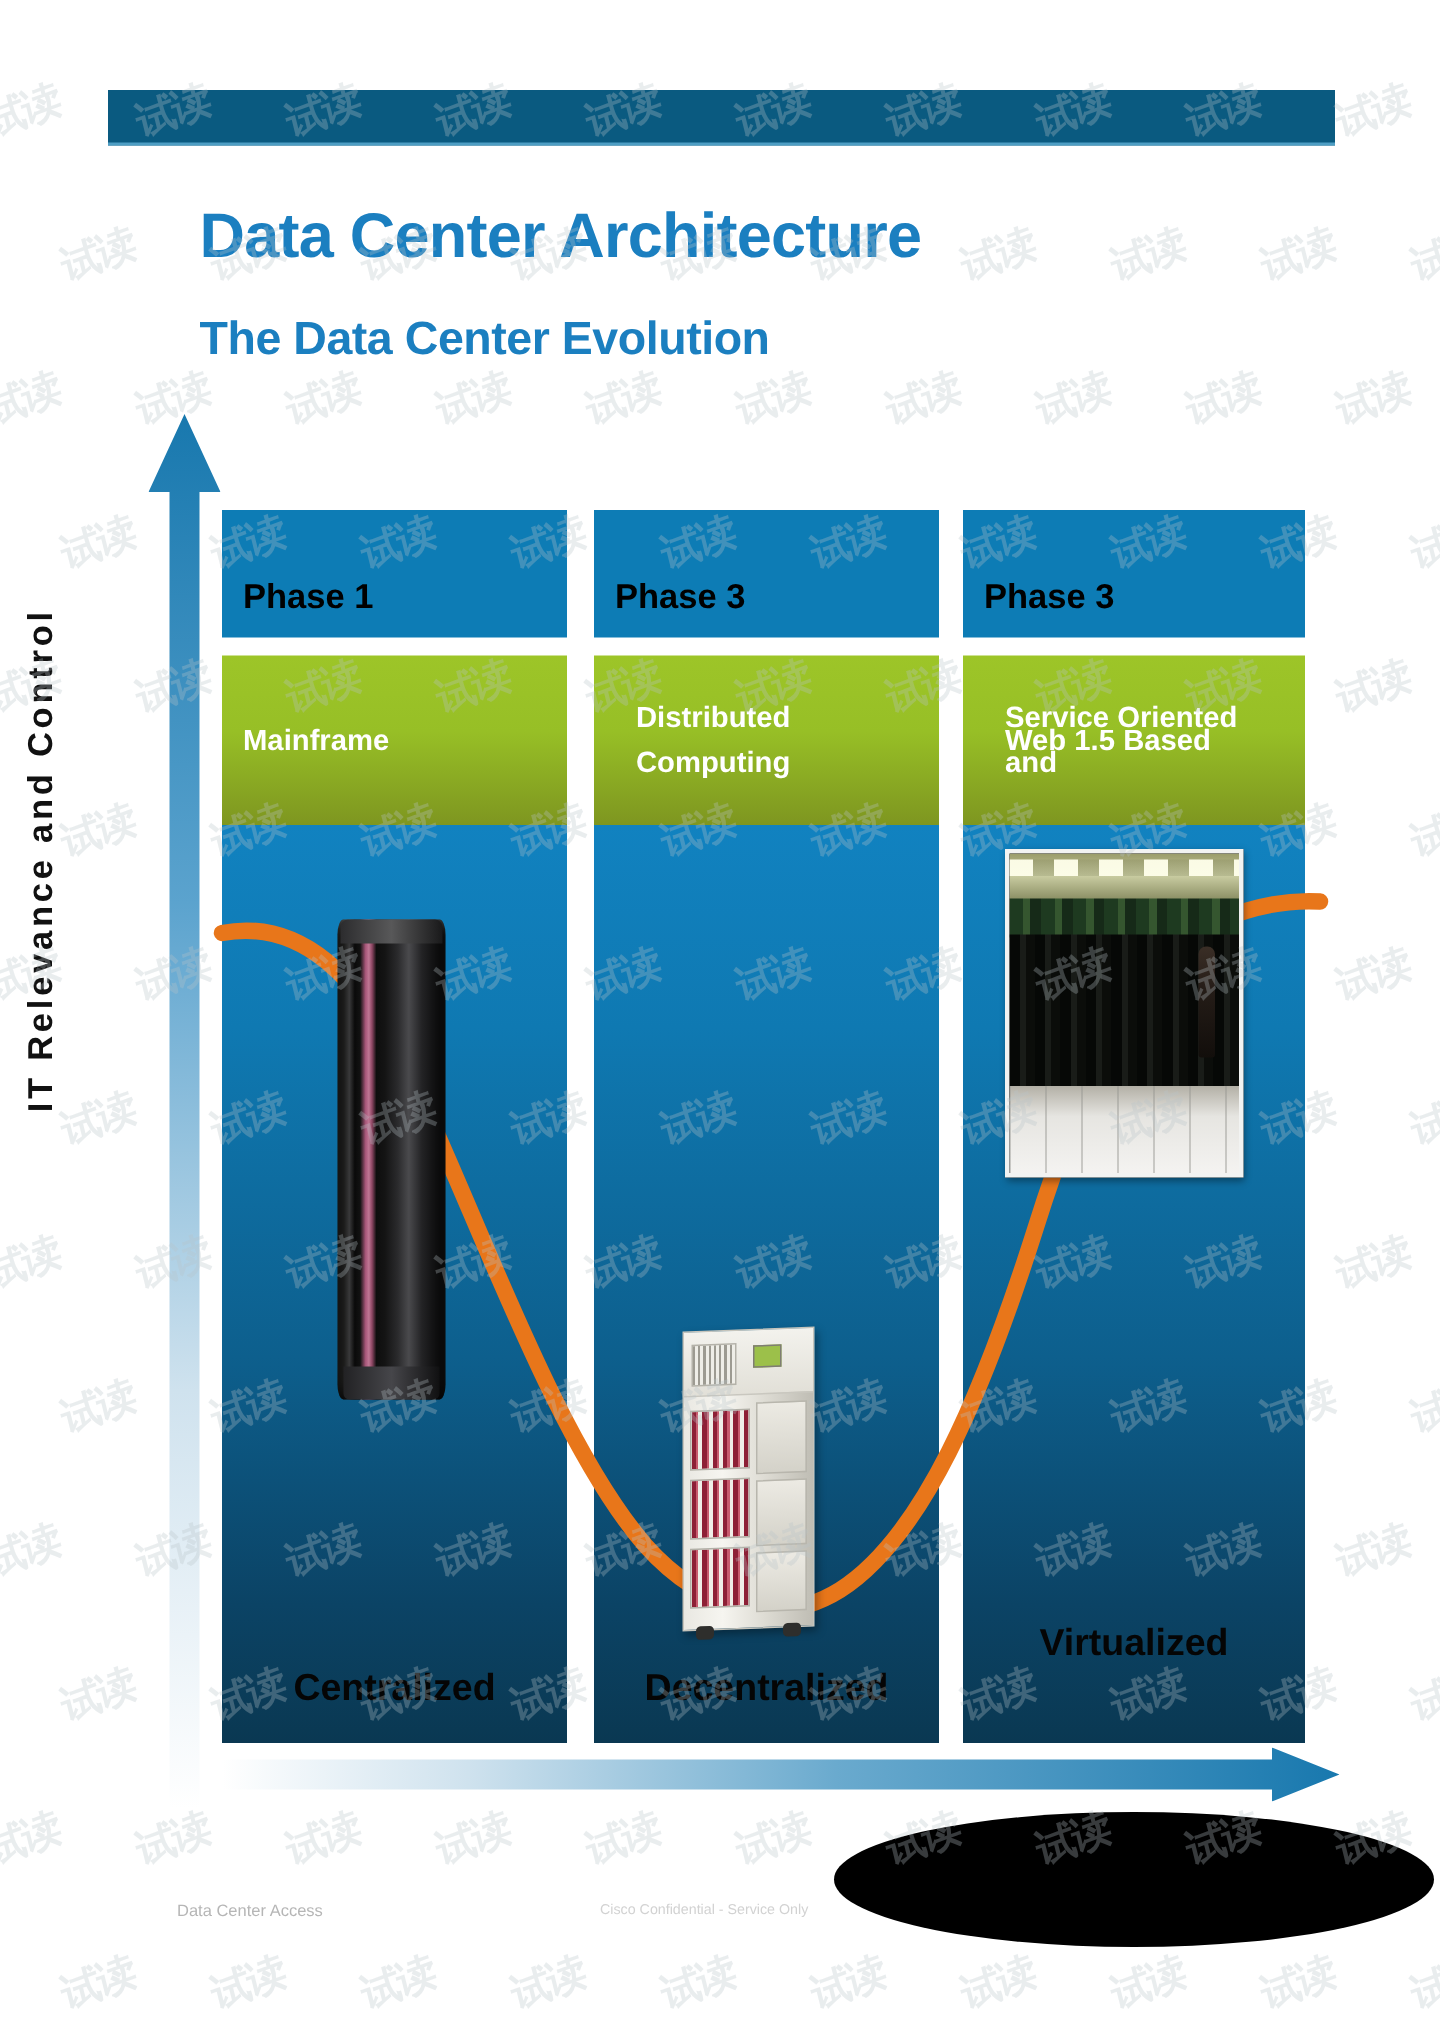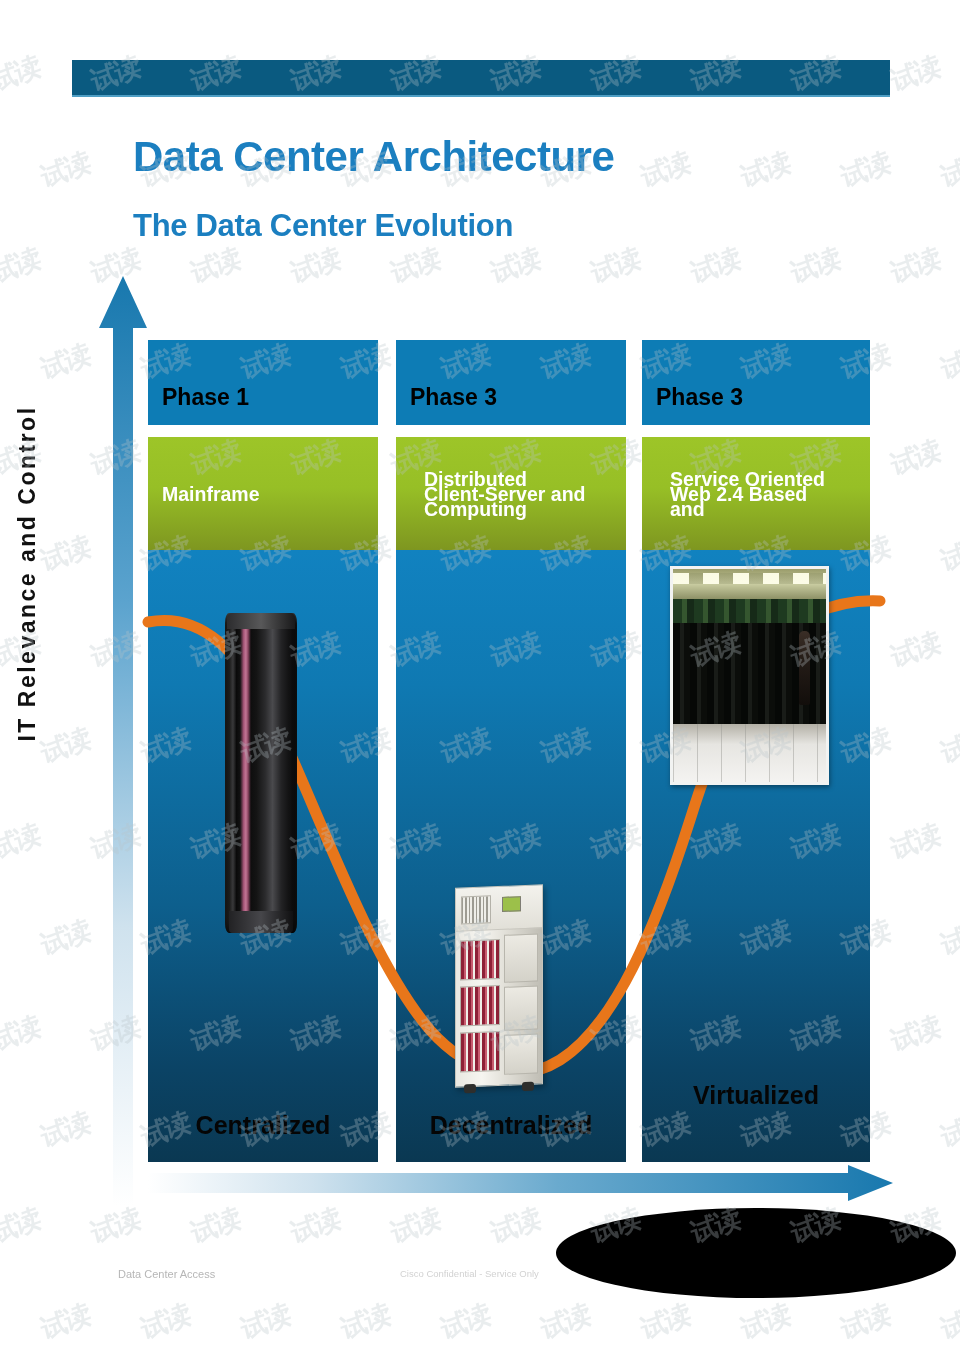--- a/index.html
+++ b/index.html
@@ -368,38 +368,38 @@
     </div>
   </div>
 
   <div class="col" id="col2">
     <div class="col-head">
       <span>Phase 3</span>
     </div>
     <div class="col-gap"></div>
     <div class="col-sub">
       <span>
-        <span>Client-Server and</span><br>
+        <br>
         <span>Distributed Computing</span>
       </span>
     </div>
     <div class="col-body">
       <div class="col-foot">Decentralized</div>
     </div>
   </div>
 
   <div class="col" id="col3">
     <div class="col-head">
       <span>Phase 3</span>
     </div>
     <div class="col-gap"></div>
     <div class="col-sub">
       <span>
         <span>Service Oriented and</span><br>
-        <span>Web 2.4 Based</span>
+        <span>Web 1.5 Based</span>
       </span>
     </div>
     <div class="col-body">
       <div class="col-foot">Virtualized</div>
     </div>
   </div>
 
   <div id="mainframe"></div>
 
   <div id="server">

